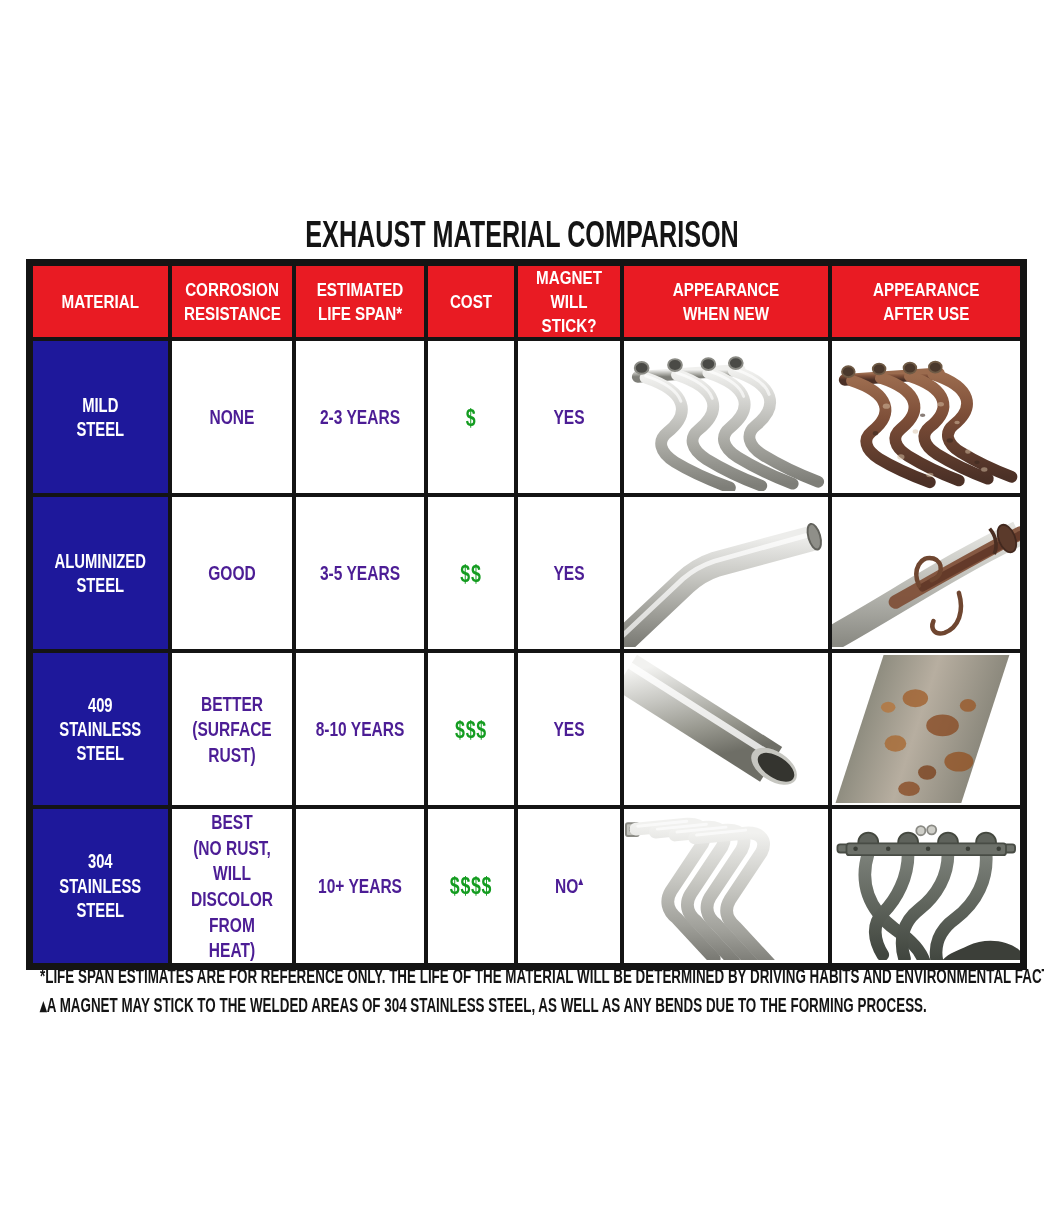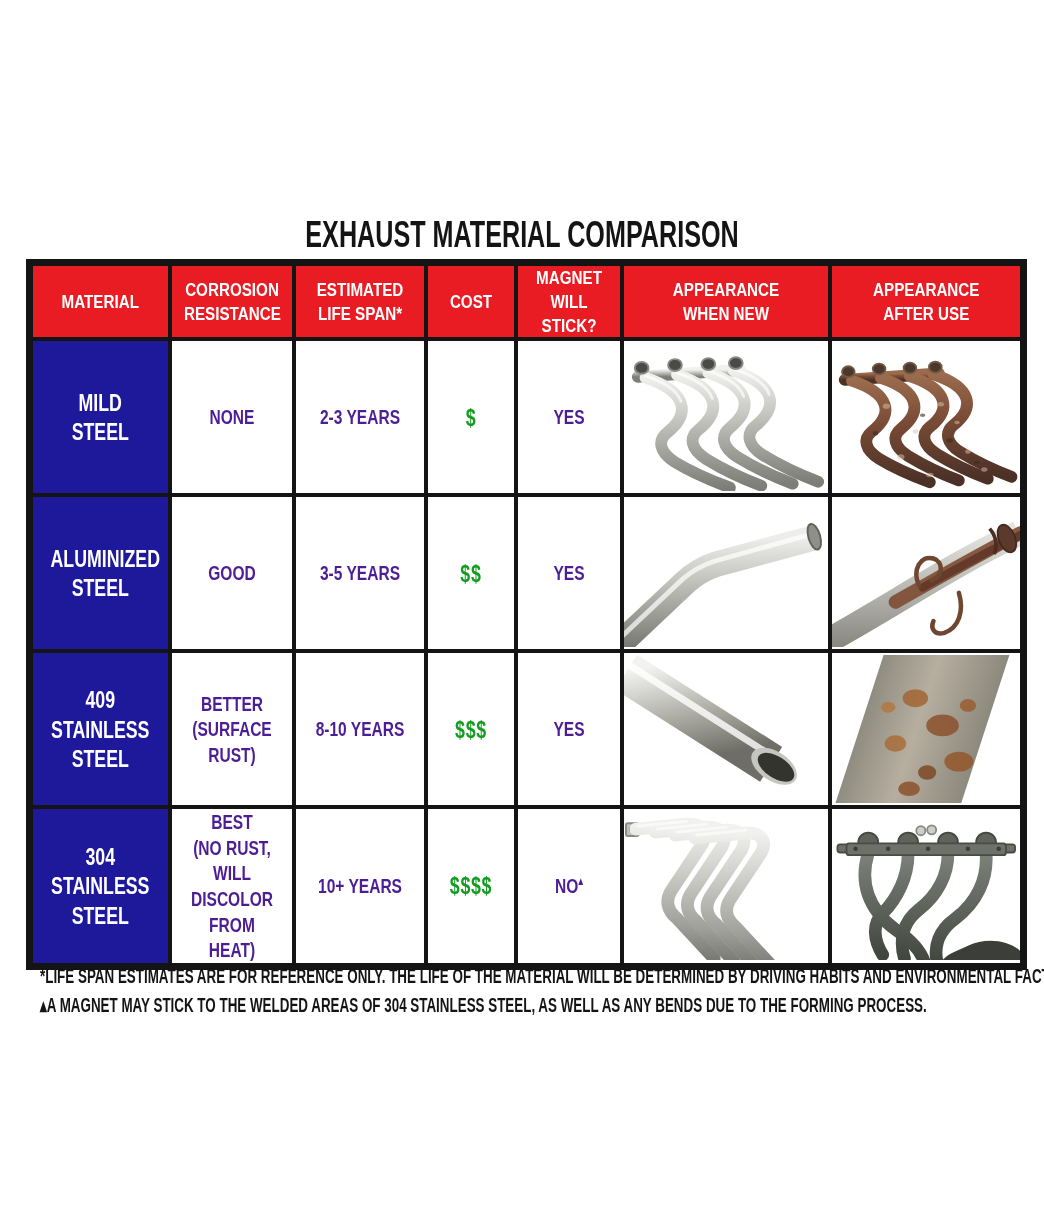--- a/index.html
+++ b/index.html
@@ -27,21 +27,21 @@
   }
   table.cmp th, table.cmp td{
     border:4px solid #141414;
     text-align:center;vertical-align:middle;
     padding:0;
   }
   tr.hdr{height:64px;}
   tr.row{height:156px;}
   th.red{background:#E91B23;color:#ffffff;font-size:19px;font-weight:700;}
   td{background:#ffffff;color:#4c1d95;font-size:21px;font-weight:700;}
-  td.mat{background:#1E189B;color:#ffffff;font-size:24px;}
+  td.mat{background:#1E189B;color:#ffffff;font-size:20px;}
   td.cost{color:#149C20;font-size:24px;letter-spacing:1px;}
   td.photo{padding:0;background:#ffffff;}
   .cond{
     transform:scaleX(0.74);
     white-space:pre-line;
     line-height:1.22;
     width:100%;
   }
   th .cond{transform:scaleX(0.80);line-height:1.25;}
   .sup{font-size:12px;vertical-align:8px;}

